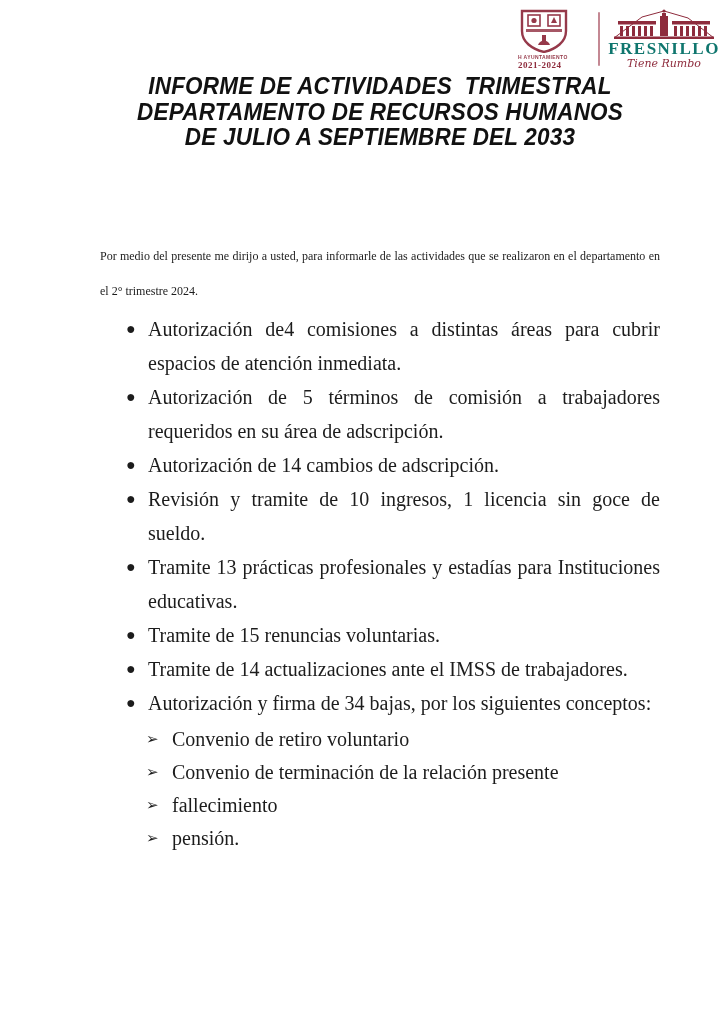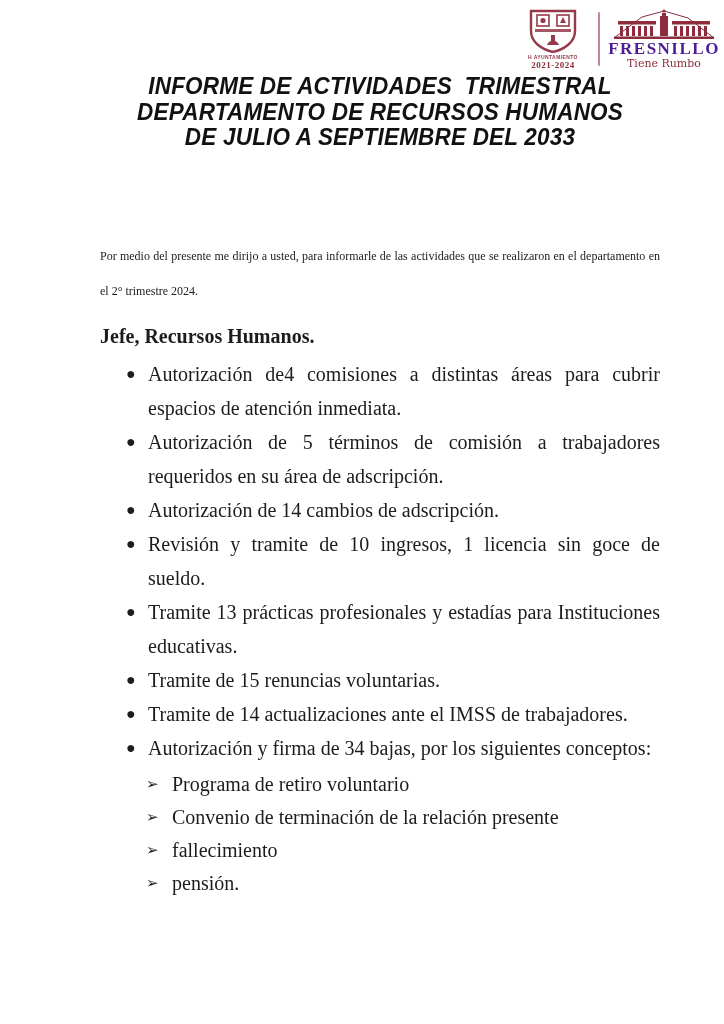--- a/index.html
+++ b/index.html
@@ -11,33 +11,33 @@
     color:#1c1c1c;
     overflow:hidden;
     box-sizing:border-box;
   }
   
   .logo-row{
     position:absolute;top:6px;right:6px;
     display:flex;align-items:center;gap:10px;
     height:66px;
   }
-  .crest{display:flex;flex-direction:column;align-items:center;width:70px;}
+  .crest{display:flex;flex-direction:column;align-items:flex-start;width:70px;}
   .crest-line1{font-family:"Liberation Sans",sans-serif;font-size:5px;letter-spacing:.4px;color:#96394a;font-weight:bold;margin-top:1px;white-space:nowrap;}
   .crest-line2{font-family:"Liberation Serif",serif;font-size:9px;font-weight:bold;color:#8e2b3c;letter-spacing:.5px;}
   .logo-divider{width:2px;height:54px;background:#c48893;border-radius:1px;}
   .fresnillo{display:flex;flex-direction:column;align-items:center;width:108px;}
   .fres-name{
     font-family:"Liberation Serif",serif;
-    font-size:17px;font-weight:bold;color:#4c1d95;
+    font-size:17px;font-weight:bold;color:#0f766e;
     letter-spacing:1.5px;line-height:17px;white-space:nowrap;
   }
   .fres-tag{
     font-family:"DejaVu Serif",serif;
-    font-size:11px;color:#8e2b3c;line-height:13px;white-space:nowrap;
+    font-style:italic;font-size:11px;color:#8e2b3c;line-height:13px;white-space:nowrap;
   }
   
   .title{
     margin:74px 64px 17px 100px;
     text-align:center;
     font-family:"Liberation Sans",sans-serif;
     font-weight:bold;font-style:italic;
     font-size:22.5px;line-height:25.5px;
     letter-spacing:.2px;
     color:#111;
@@ -134,33 +134,32 @@
   </header>
 
   <h1 class="title">
     <div>INFORME DE ACTIVIDADES  TRIMESTRAL</div>
     <div>DEPARTAMENTO DE RECURSOS HUMANOS</div>
     <div>DE JULIO A SEPTIEMBRE DEL 2033</div>
   </h1>
 
   <p class="intro">Por  medio del presente me dirijo a  usted,  para  informarle de las actividades que  se realizaron en el departamento en el 2° trimestre 2024.</p>
 
-  <h2 class="section">Jefe, Recursos Humanos.</h2>
 
   <ul class="bullets">
     <li><span class="marker">●</span><span>Autorización de4 comisiones a distintas áreas para cubrir espacios de atención inmediata.</span></li>
     <li><span class="marker">●</span><span>Autorización de 5 términos de comisión a trabajadores requeridos en su área de adscripción.</span></li>
     <li><span class="marker">●</span><span>Autorización de 14 cambios de adscripción.</span></li>
     <li><span class="marker">●</span><span>Revisión y tramite de 10 ingresos, 1 licencia sin goce de sueldo.</span></li>
     <li><span class="marker">●</span><span>Tramite 13 prácticas profesionales y estadías para Instituciones educativas.</span></li>
     <li><span class="marker">●</span><span>Tramite de 15 renuncias voluntarias.</span></li>
     <li><span class="marker">●</span><span>Tramite de 14 actualizaciones ante el IMSS de trabajadores.</span></li>
     <li><span class="marker">●</span><span>Autorización y firma de 34 bajas, por los siguientes conceptos:</span></li>
   </ul>
 
   <ul class="subbullets">
-    <li><span class="marker">➢</span><span>Programa de retiro voluntario</span></li>
+    <li><span class="marker">➢</span><span>Convenio de retiro voluntario</span></li>
     <li><span class="marker">➢</span><span>Convenio de terminación de la relación presente</span></li>
     <li><span class="marker">➢</span><span>fallecimiento</span></li>
     <li><span class="marker">➢</span><span>pensión.</span></li>
   </ul>
 
 </div>
 
 </body></html>

